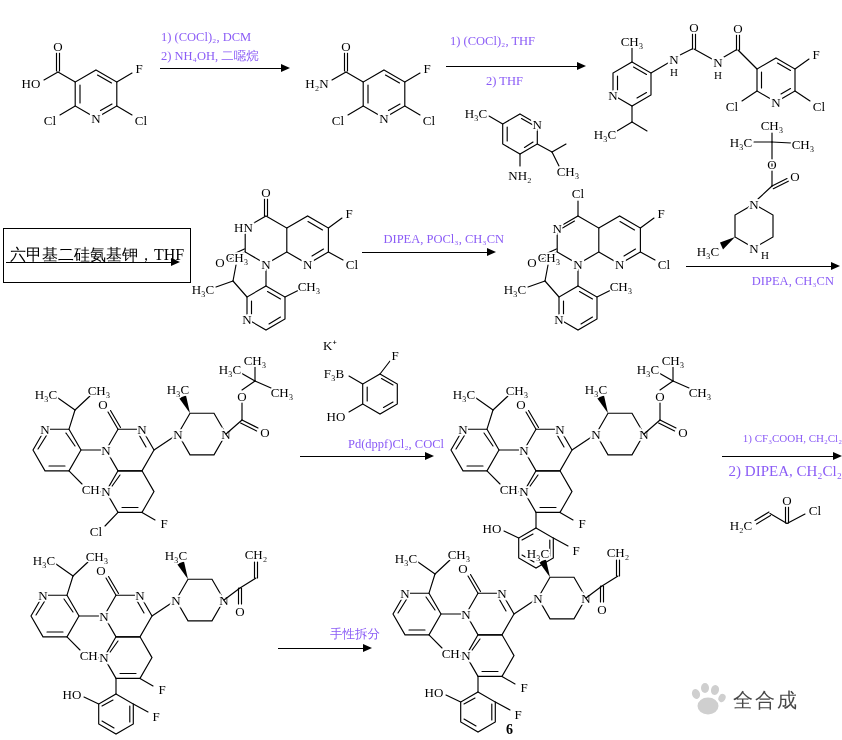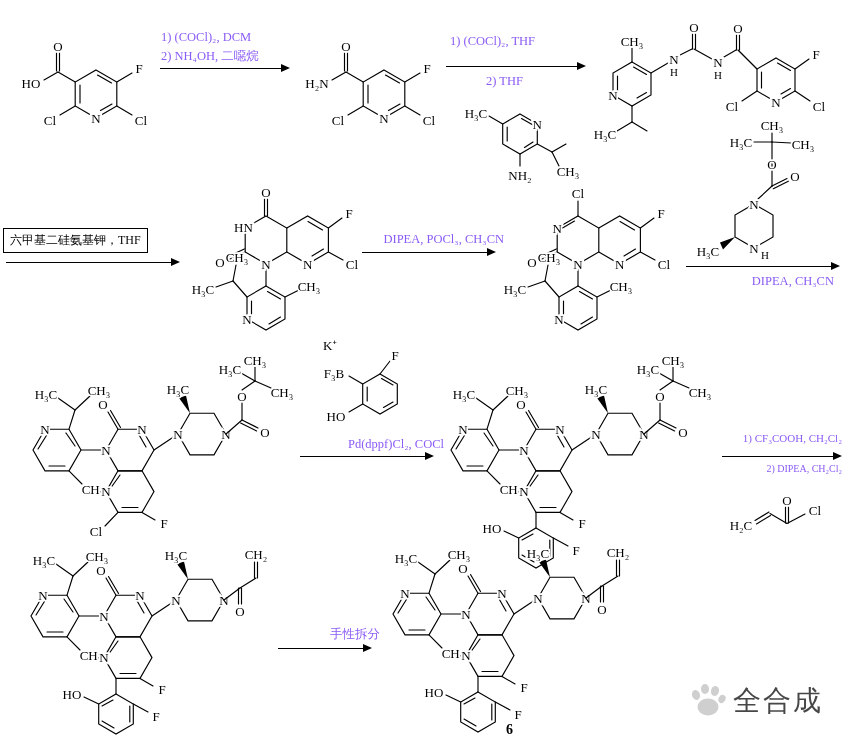--- a/index.html
+++ b/index.html
@@ -1,31 +1,31 @@
 <!DOCTYPE html>
 <html><head>
 <meta charset="utf-8">
 <style>
   html,body{margin:0;padding:0;background:#fff}
   #canvas{position:relative;width:842px;height:740px;background:#fff;overflow:hidden;font-family:"Liberation Serif",serif}
   .cond{position:absolute;font-size:12.5px;color:#8b5cf6;white-space:nowrap}
   .ctr{text-align:right}
-  #kbox{position:absolute;border:1.3px solid #000;font-size:12px;padding:3px 6px;white-space:nowrap}
+  #kbox{position:absolute;border:1.3px solid #000;font-size:16px;padding:16px 6px;white-space:nowrap}
   .arw{position:absolute;height:0;border-top:1.3px solid #000}
   .arw:after{content:"";position:absolute;right:-2px;top:-4.7px;width:0;height:0;
      border-left:9px solid #000;border-top:4px solid transparent;border-bottom:4px solid transparent}
   svg.cmp{position:absolute;overflow:visible}
   #canvas svg line,#canvas svg path{stroke:#000;stroke-width:1.15;fill:none;stroke-linecap:round}
   #canvas svg polygon{fill:#000;stroke:none}
   #canvas svg text{font-family:"Liberation Serif",serif;font-size:13px;fill:#000;stroke:#fff;stroke-width:3.5;
      paint-order:stroke;text-anchor:middle;dominant-baseline:central}
   #canvas svg text.sm{font-size:11px}
   #lbl6{position:absolute;font-weight:bold;font-size:14px}
   #wm{position:absolute;display:flex;align-items:center;gap:5px}
-  #wm span{font-family:"Liberation Sans",sans-serif;font-size:28px;color:#474747;letter-spacing:2px}
+  #wm span{font-family:"Liberation Sans",sans-serif;font-size:20px;color:#474747;letter-spacing:2px}
 </style>
 </head>
 <body>
 
 <div id="canvas">
 
   <svg class="cmp" width="0" height="0" style="left:0;top:0">
     <defs>
 
       <g id="core">
@@ -338,21 +338,21 @@
   <div class="cond ctr" style="left:284px;top:437px;width:160px">Pd(dppf)Cl₂, COCl</div>
 
   <svg class="cmp" style="left:420px;top:350px" width="300" height="235" viewBox="0 0 300 235">
     <use href="#core"></use>
       <use href="#phenol"></use>
       <use href="#boc"></use>
   </svg>
 
   <div class="arw" style="left:722px;top:456px;width:118px"></div>
   <div class="cond ctr" style="left:706px;top:432px;width:136px;font-size:11px">1) CF₃COOH, CH₂Cl₂</div>
-  <div class="cond ctr" style="left:706px;top:463px;width:136px;font-size:10px">2) DIPEA, CH₂Cl₂</div>
+  <div class="cond ctr" style="left:706px;top:463px;width:136px;font-size:15px">2) DIPEA, CH₂Cl₂</div>
 
   <svg class="cmp" style="left:724px;top:486px" width="120" height="62" viewBox="0 0 120 62">
     <g>
       <line x1="31" y1="34.5" x2="45" y2="26"></line>
       <line x1="32.5" y1="38" x2="46.5" y2="29.5"></line>
       <line x1="46" y1="27.5" x2="63" y2="37.5"></line>
       <line x1="61.5" y1="37" x2="61.5" y2="21"></line>
       <line x1="64.5" y1="37" x2="64.5" y2="21"></line>
       <line x1="63" y1="37.5" x2="81" y2="28"></line>
     </g>

